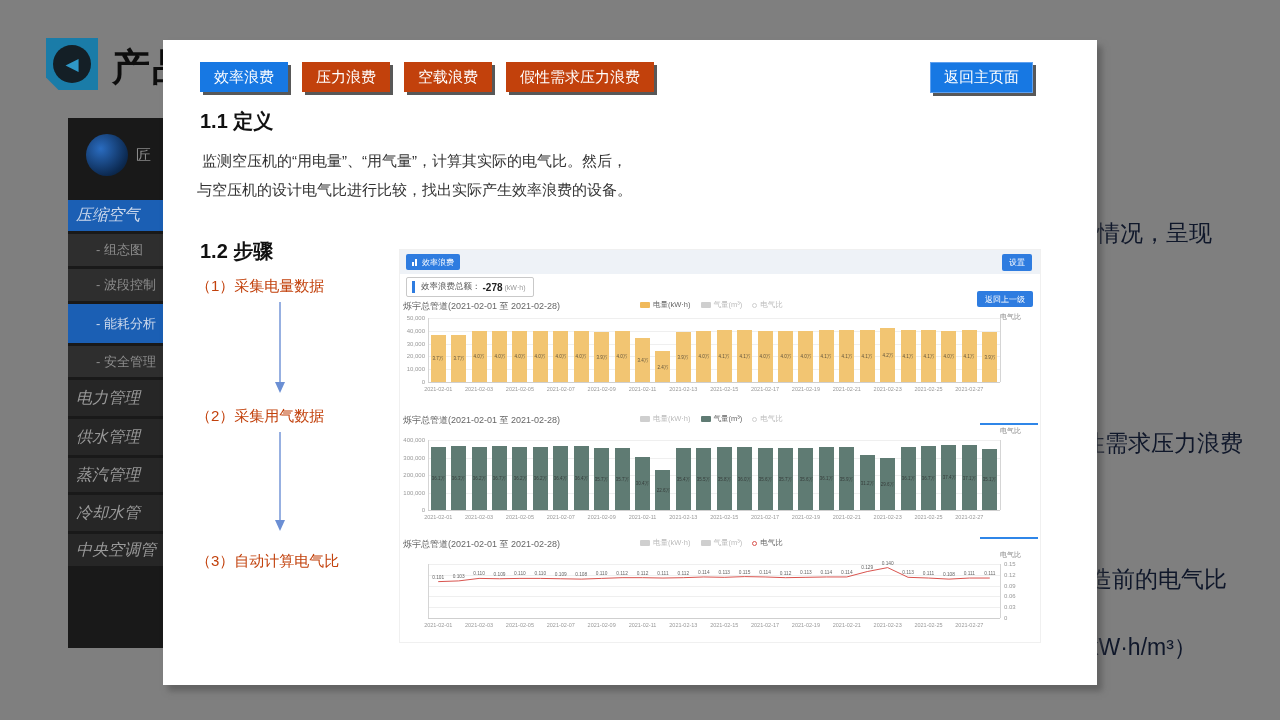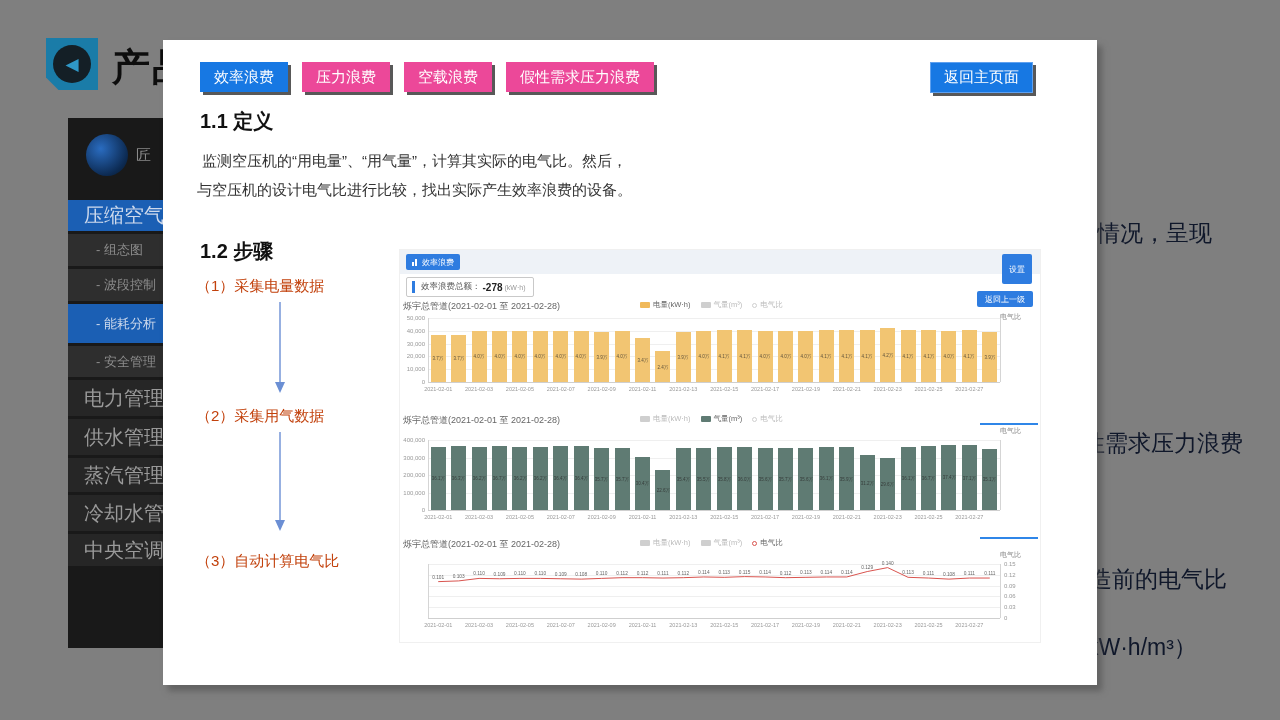--- a/index.html
+++ b/index.html
@@ -11,30 +11,30 @@
   .back-icon .circ{width:38px;height:38px;border-radius:50%;background:#141f26;color:#2f98c8;
     display:flex;align-items:center;justify-content:center;font-size:17px;}
   .bg-title{position:absolute;left:112px;top:42px;font-size:38px;font-weight:900;color:#0d0d0d;letter-spacing:2px;white-space:nowrap;}
   .bg-sidebar{position:absolute;left:68px;top:118px;width:95px;height:530px;background:#191919;}
   .bg-logo{position:absolute;left:18px;top:16px;width:42px;height:42px;border-radius:50%;
     background:radial-gradient(circle at 35% 35%,#2a6cc0,#0c2a52 70%,#081524);}
   .bg-logo-text{position:absolute;left:68px;top:28px;color:#8a8a8a;font-size:15px;}
   .menu{position:absolute;left:0;top:82px;width:95px;}
   .menu-item{width:95px;box-sizing:border-box;margin-bottom:3px;background:#2e2e2e;color:#8c8c8c;
     font-size:13px;display:flex;align-items:center;padding-left:28px;white-space:nowrap;overflow:hidden;}
-  .menu-item.lvl1{font-size:20px;padding-left:16px;background:#262626;color:#9a9a9a;}
+  .menu-item.lvl1{font-size:16px;padding-left:8px;background:#262626;color:#9a9a9a;font-style:italic;}
   .menu-item.active{background:#1b5fb4;color:#cdd9ec;}
   .frag{position:absolute;color:#0f172a;font-size:23px;white-space:nowrap;}
 
   
   .panel{position:absolute;left:163px;top:40px;width:934px;height:645px;background:#ffffff;
     box-shadow:5px 6px 6px rgba(75,75,75,0.55);z-index:5;}
   .tabs{position:absolute;left:37px;top:22px;display:flex;gap:14px;}
   .tab{height:30px;padding:0 14px;display:flex;align-items:center;justify-content:center;
-    background:#ec4899;color:#ffffff;font-size:15px;box-shadow:3px 3px 0 rgba(70,70,70,0.9);cursor:pointer;white-space:nowrap;}
+    background:#c2410c;color:#ffffff;font-size:15px;box-shadow:3px 3px 0 rgba(70,70,70,0.9);cursor:pointer;white-space:nowrap;}
   .tab.active{background:#1778e3;}
   .return-btn{position:absolute;left:767px;top:22px;width:103px;height:31px;background:#1778e3;color:#fff;
     font-size:15px;display:flex;align-items:center;justify-content:center;border:1px solid #5ea0ef;
     box-shadow:3px 3px 0 rgba(70,70,70,0.9);cursor:pointer;box-sizing:border-box;}
   .h1{position:absolute;font-size:20px;font-weight:bold;color:#111;}
   .para{position:absolute;font-size:15px;color:#333;white-space:nowrap;}
   .step{position:absolute;font-size:15px;color:#c2410c;white-space:nowrap;}
   .arrow{position:absolute;width:14px;}
 
   
@@ -129,21 +129,21 @@
 
     <div class="shot" id="shot">
       <div class="shot-header"></div>
       <div class="shot-tag">
         <span class="mini-bars">
             <i style="left:0;height:4px;"></i>
             <i style="left:3px;height:7px;"></i>
           </span>
         <span>效率浪费</span>
       </div>
-      <div class="shot-btn" style="left:602px;top:4px;width:30px;height:30px;">设置</div>
+      <div class="shot-btn" style="left:602px;top:4px;width:30px;height:17px;">设置</div>
       <div class="total-box">
         <span class="bar"></span>
         <span class="total-label">效率浪费总额：</span>
         <span class="total-value">-278</span>
         <span class="total-unit">(kW·h)</span>
       </div>
       <div class="shot-btn" style="left:577px;top:41px;width:56px;height:16px;">返回上一级</div>
       <div class="bluestrip" style="left:580px;top:173px;width:58px;"></div>
       <div class="bluestrip" style="left:580px;top:287px;width:58px;"></div>
       <div id="charts">

